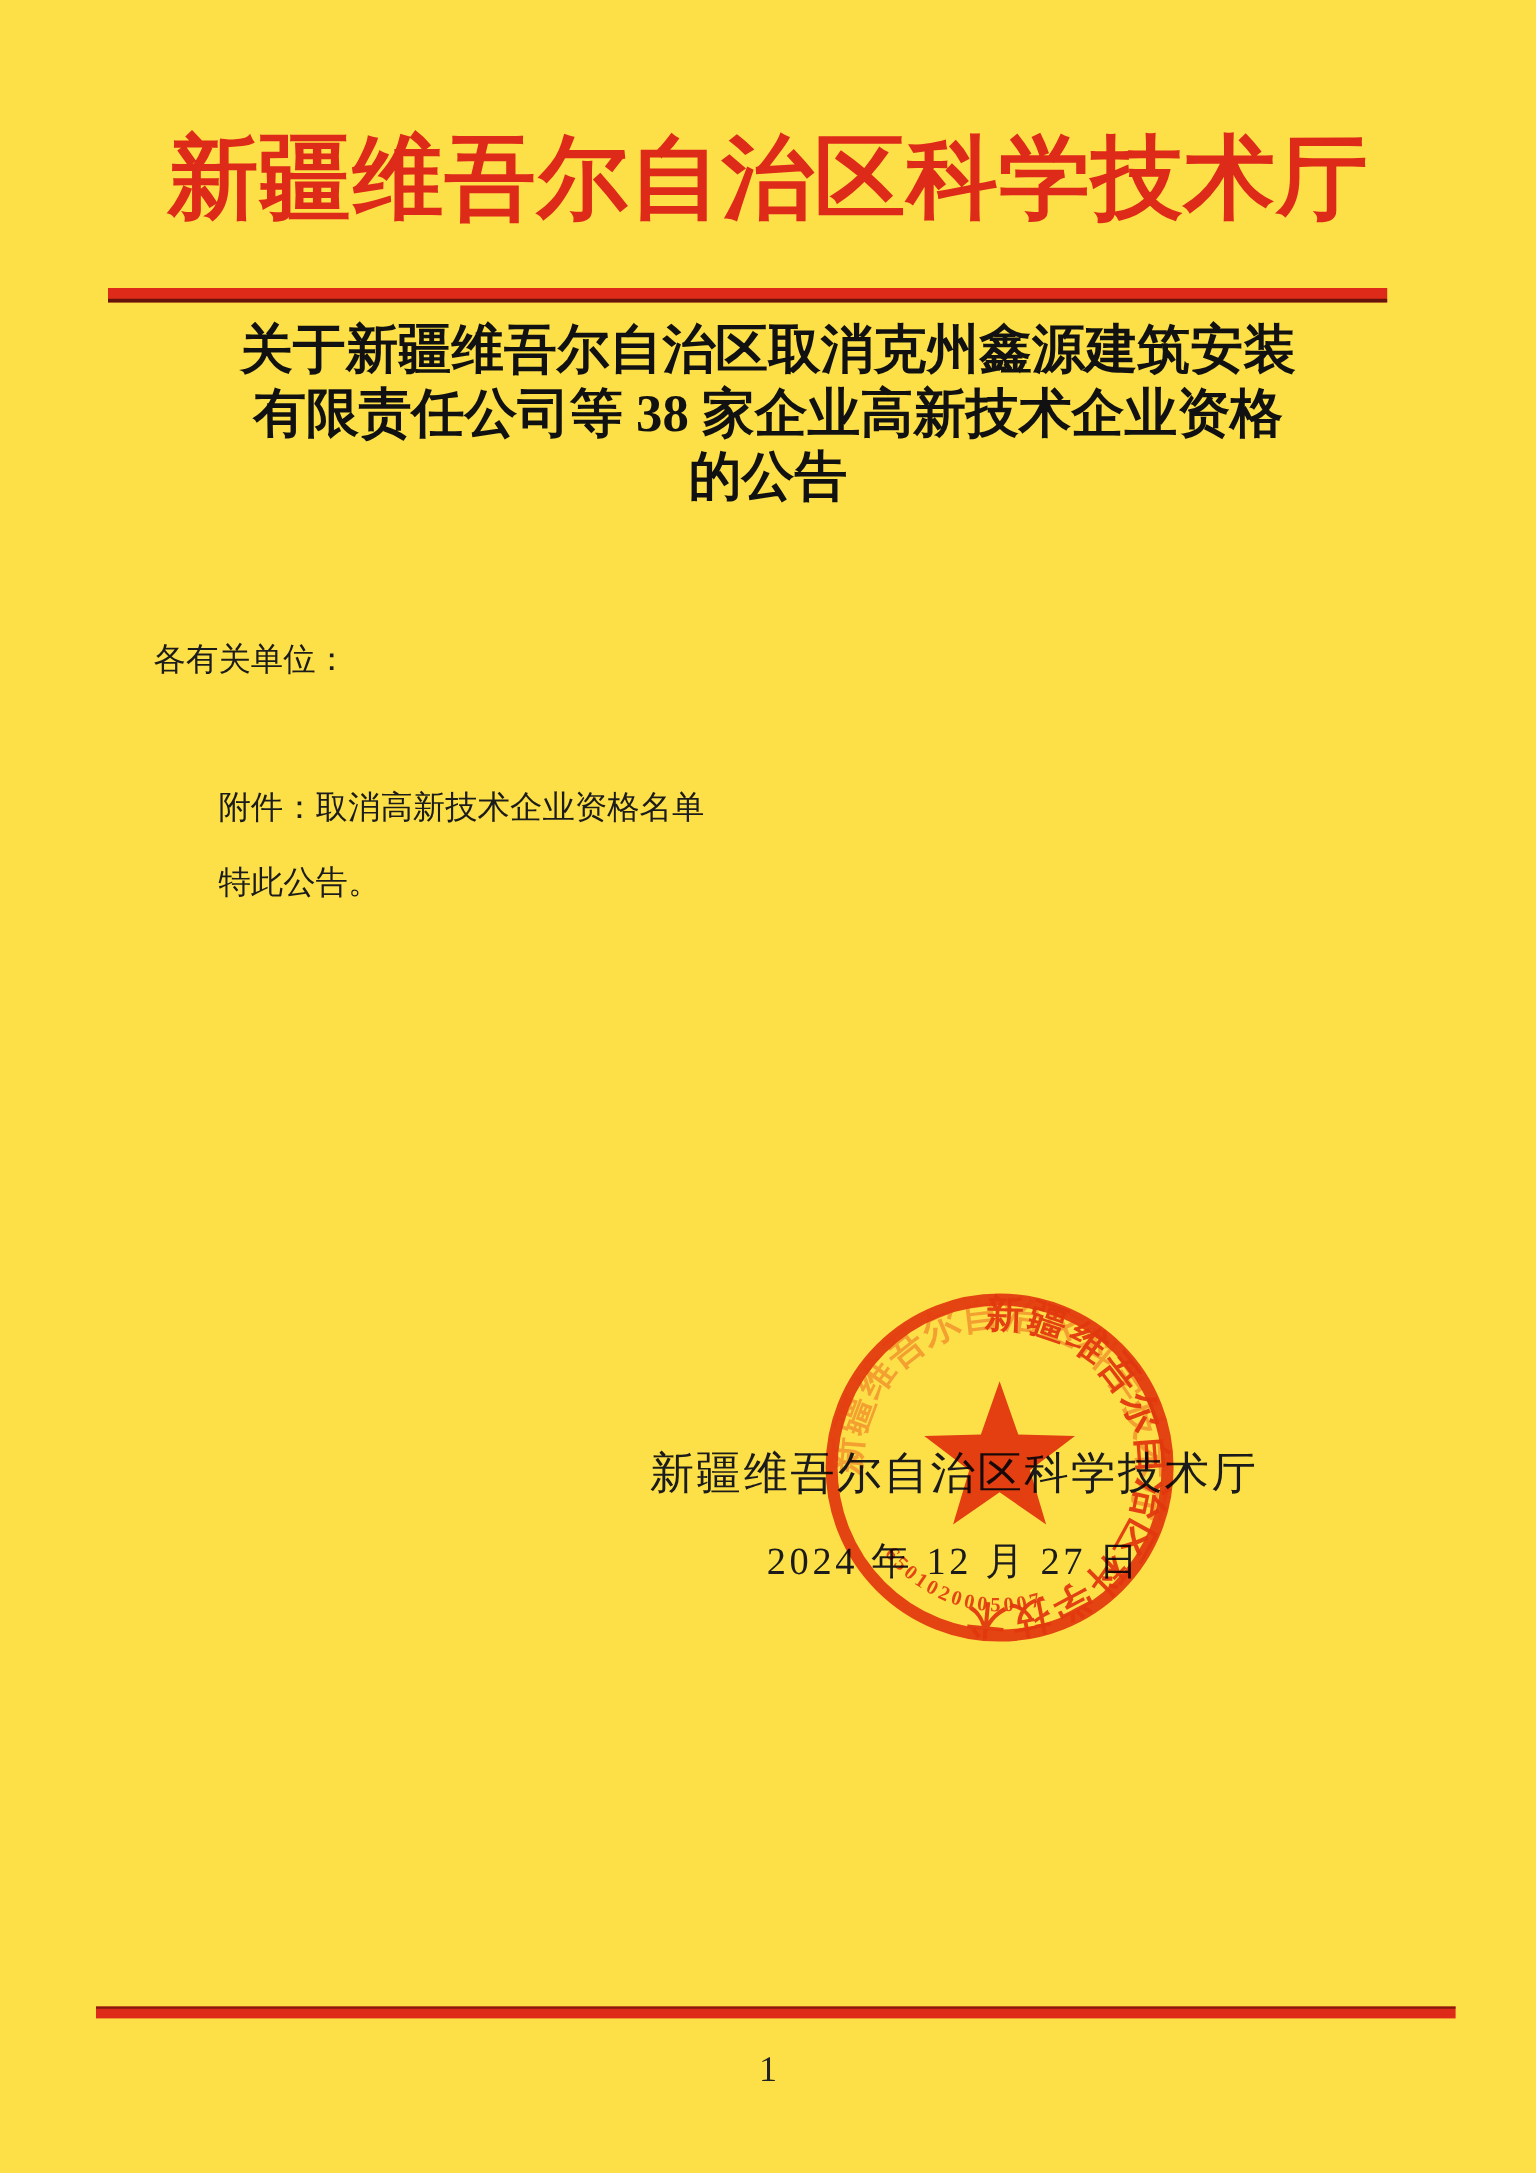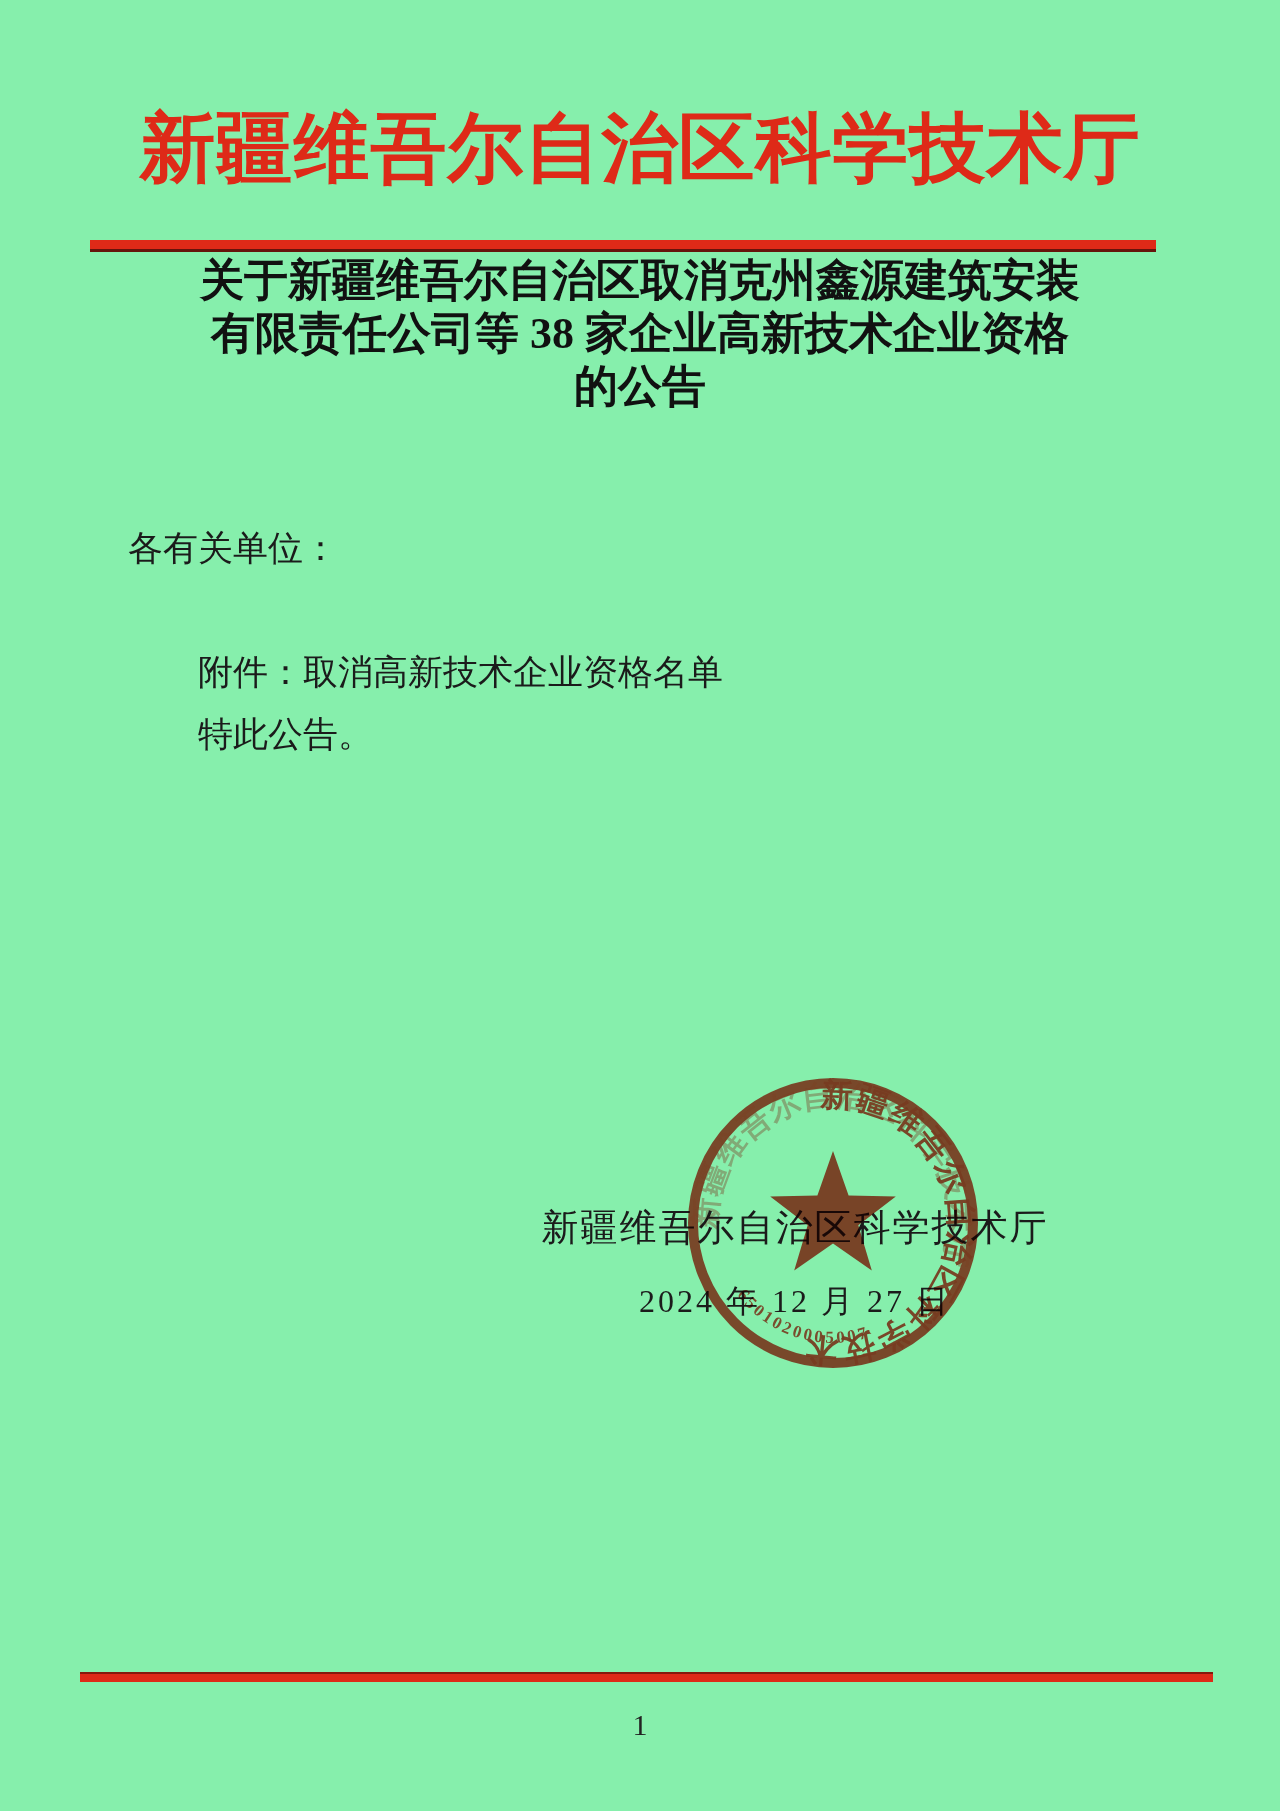--- a/index.html
+++ b/index.html
@@ -1,48 +1,48 @@
 <!DOCTYPE html>
 <html><head>
 <meta charset="utf-8">
 <style>
   html,body{margin:0;padding:0;background:#e8e6e2;}
   .page{
     position:relative;
     width:1280px;height:1811px;
     margin:0 auto;
-    background:#86efac;
+    background:#fde047;
     font-family:"Liberation Serif", serif;
     color:#1b1b1b;
     overflow:hidden;
   }
   .masthead{
     position:absolute;top:98px;left:0;width:100%;
     text-align:center;
     font-size:76px;font-weight:bold;
     color:#de2a18;
     letter-spacing:1px;
     white-space:nowrap;
   }
   .red-rule{
     position:absolute;top:240px;left:90px;width:1066px;height:9px;
     background:#de2a18;
     border-bottom:3px solid rgba(61,13,7,.75);
   }
   .doc-title{
     position:absolute;top:250px;left:60px;right:60px;
-    margin:4px;
+    margin:15px;
     text-align:center;
     font-size:44px;font-weight:bold;
     line-height:53px;
     color:#111;
   }
   .body-block{
     position:absolute;top:518px;left:128px;width:884px;
-    font-size:35px;line-height:62px;
+    font-size:27px;line-height:62px;
     text-align:justify;
   }
   .body-block p{margin:0;}
   .indent{text-indent:2em;}
   .attachment{margin-top:62px !important;}
   .sig-block{
     position:absolute;top:1203px;left:425px;width:740px;
     text-align:center;
   }
   .sig-name{font-size:37px;letter-spacing:2px;white-space:nowrap;}

